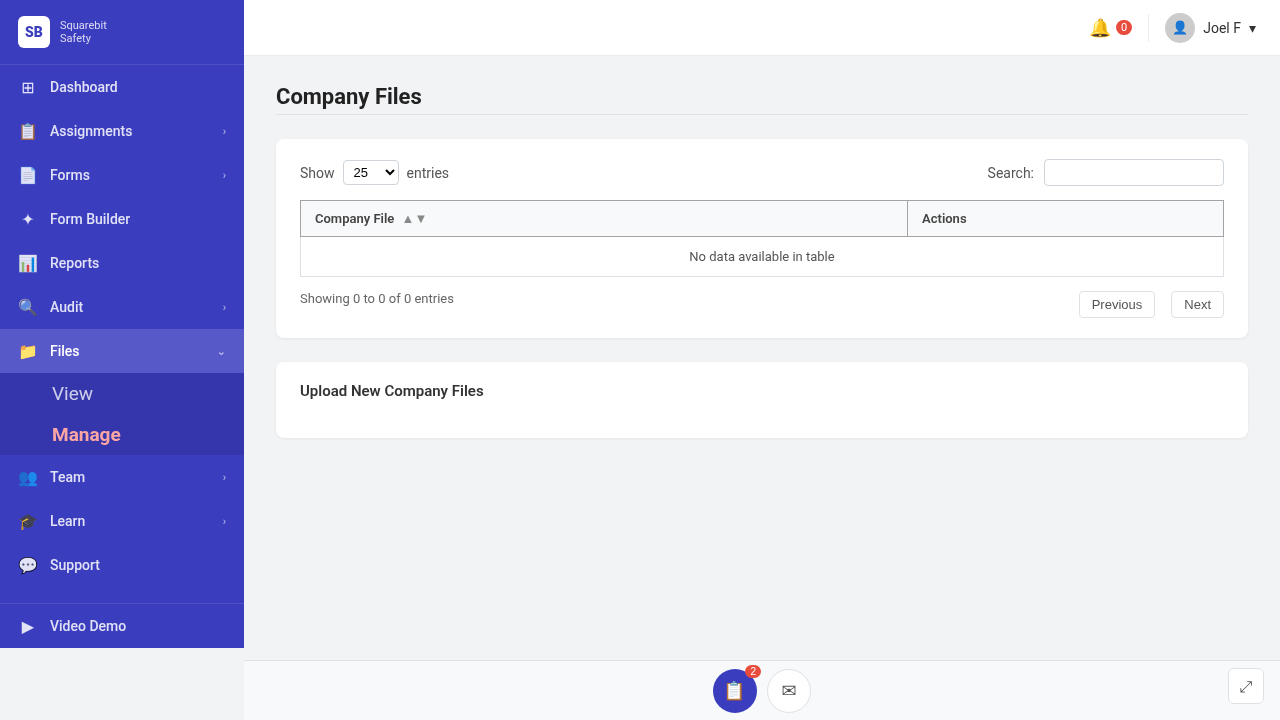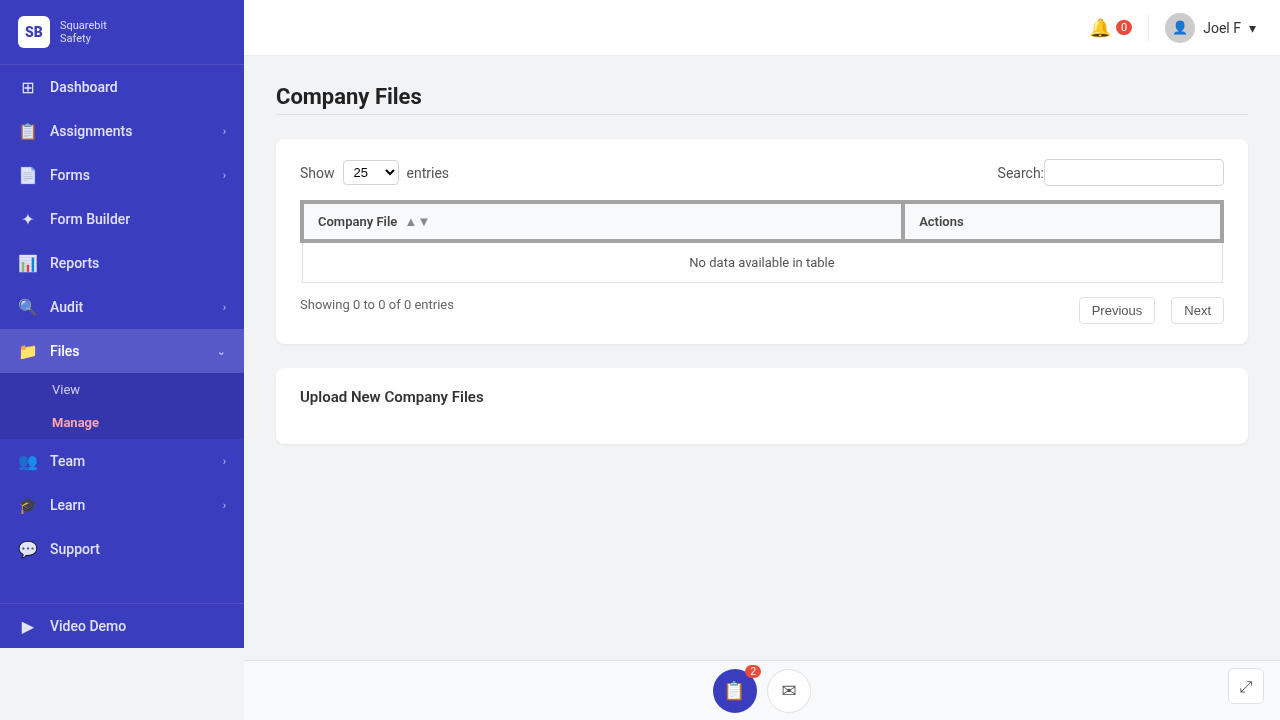--- a/index.html
+++ b/index.html
@@ -47,21 +47,21 @@
     }
     .nav-item.active { background: rgba(255,255,255,0.15); color: #fff; }
     .nav-item .chevron { margin-left: auto; font-size: 11px; opacity: 0.7; }
     .nav-icon { width: 20px; height: 20px; display: flex; align-items: center; justify-content: center; font-size: 16px; }
 
     .sub-nav { background: rgba(0,0,0,0.1); }
     .sub-nav-item {
       padding: 9px 22px 9px 52px;
       cursor: pointer;
       color: rgba(255,255,255,0.75);
-      font-size: 13px;
+      font-size: 19px;
     }
     .sub-nav-item.active { color: #fca5a5; font-weight: 700; }
 
     .sidebar-bottom { margin-top: auto; border-top: 1px solid rgba(255,255,255,0.1); }
 
     
     #main {
       flex: 1;
       display: flex;
       flex-direction: column;
@@ -125,31 +125,31 @@
 
     .table-controls {
       display: flex; justify-content: space-between; align-items: center;
       margin-bottom: 14px;
     }
     .show-entries { display: flex; align-items: center; gap: 8px; color: #555; }
     .show-entries select {
       border: 1px solid #ced4da; border-radius: 4px;
       padding: 3px 6px; font-size: 13px; background: #fff;
     }
-    .search-box { display: flex; align-items: center; gap: 0; }
+    .search-box { display: flex; align-items: center; gap: 10px; }
     .search-box label { color: #555; }
     .search-box input {
       border: 1px solid #ced4da; border-radius: 4px;
       padding: 5px 10px; width: 180px; font-size: 13px;
       outline: none;
     }
 
     .data-table { width: 100%; border-collapse: collapse; }
     .data-table th {
-      background: #f8f9fa; border: 4px solid #a3a3a3;
+      background: #f8f9fa; border: 1px solid #a3a3a3;
       padding: 10px 14px; text-align: left;
       font-size: 13px; font-weight: 600; color: #444;
     }
     .data-table th .sort-icon { margin-left: 4px; color: #888; }
     .data-table td {
       border: 1px solid #dee2e6; padding: 12px 24px;
       font-size: 13px; color: #555; text-align: center;
     }
 
     .table-footer {

